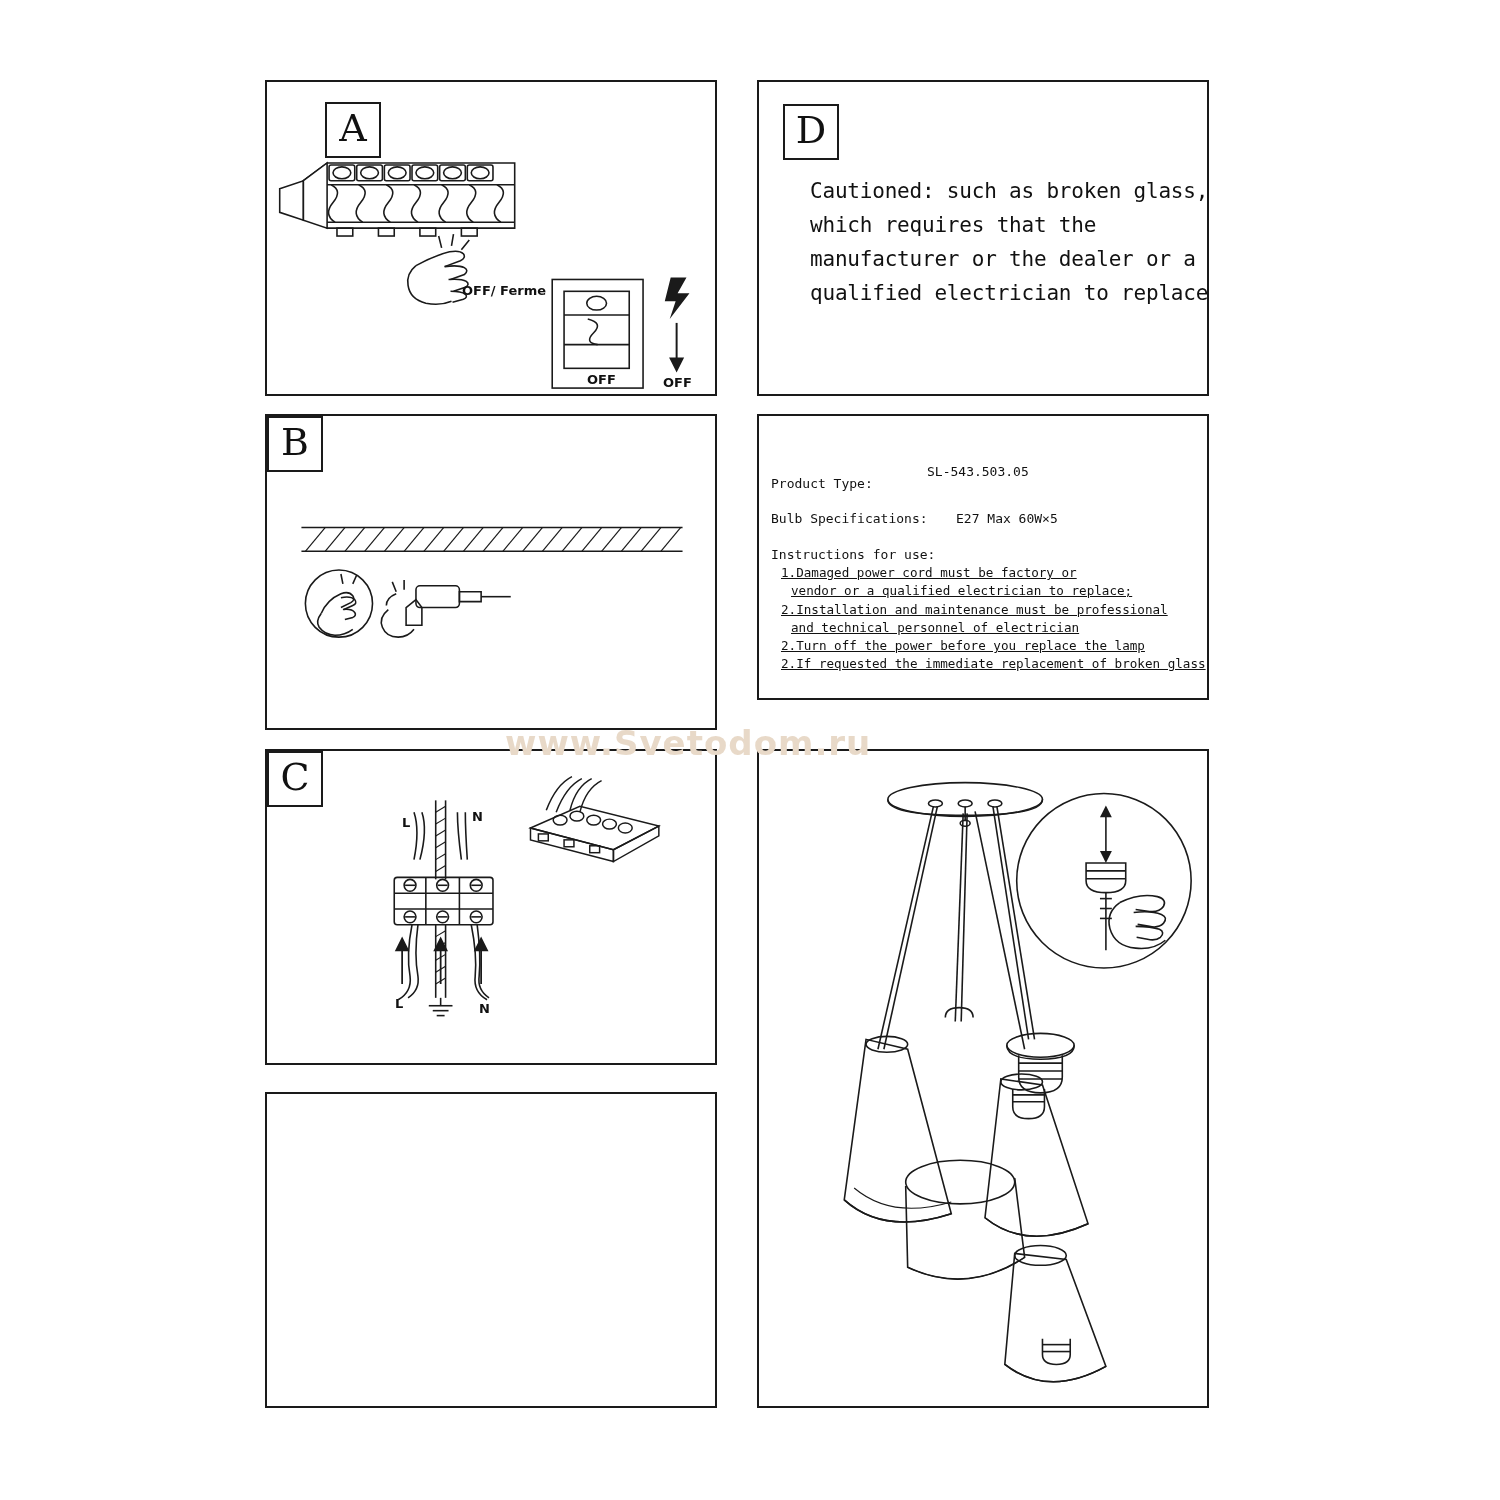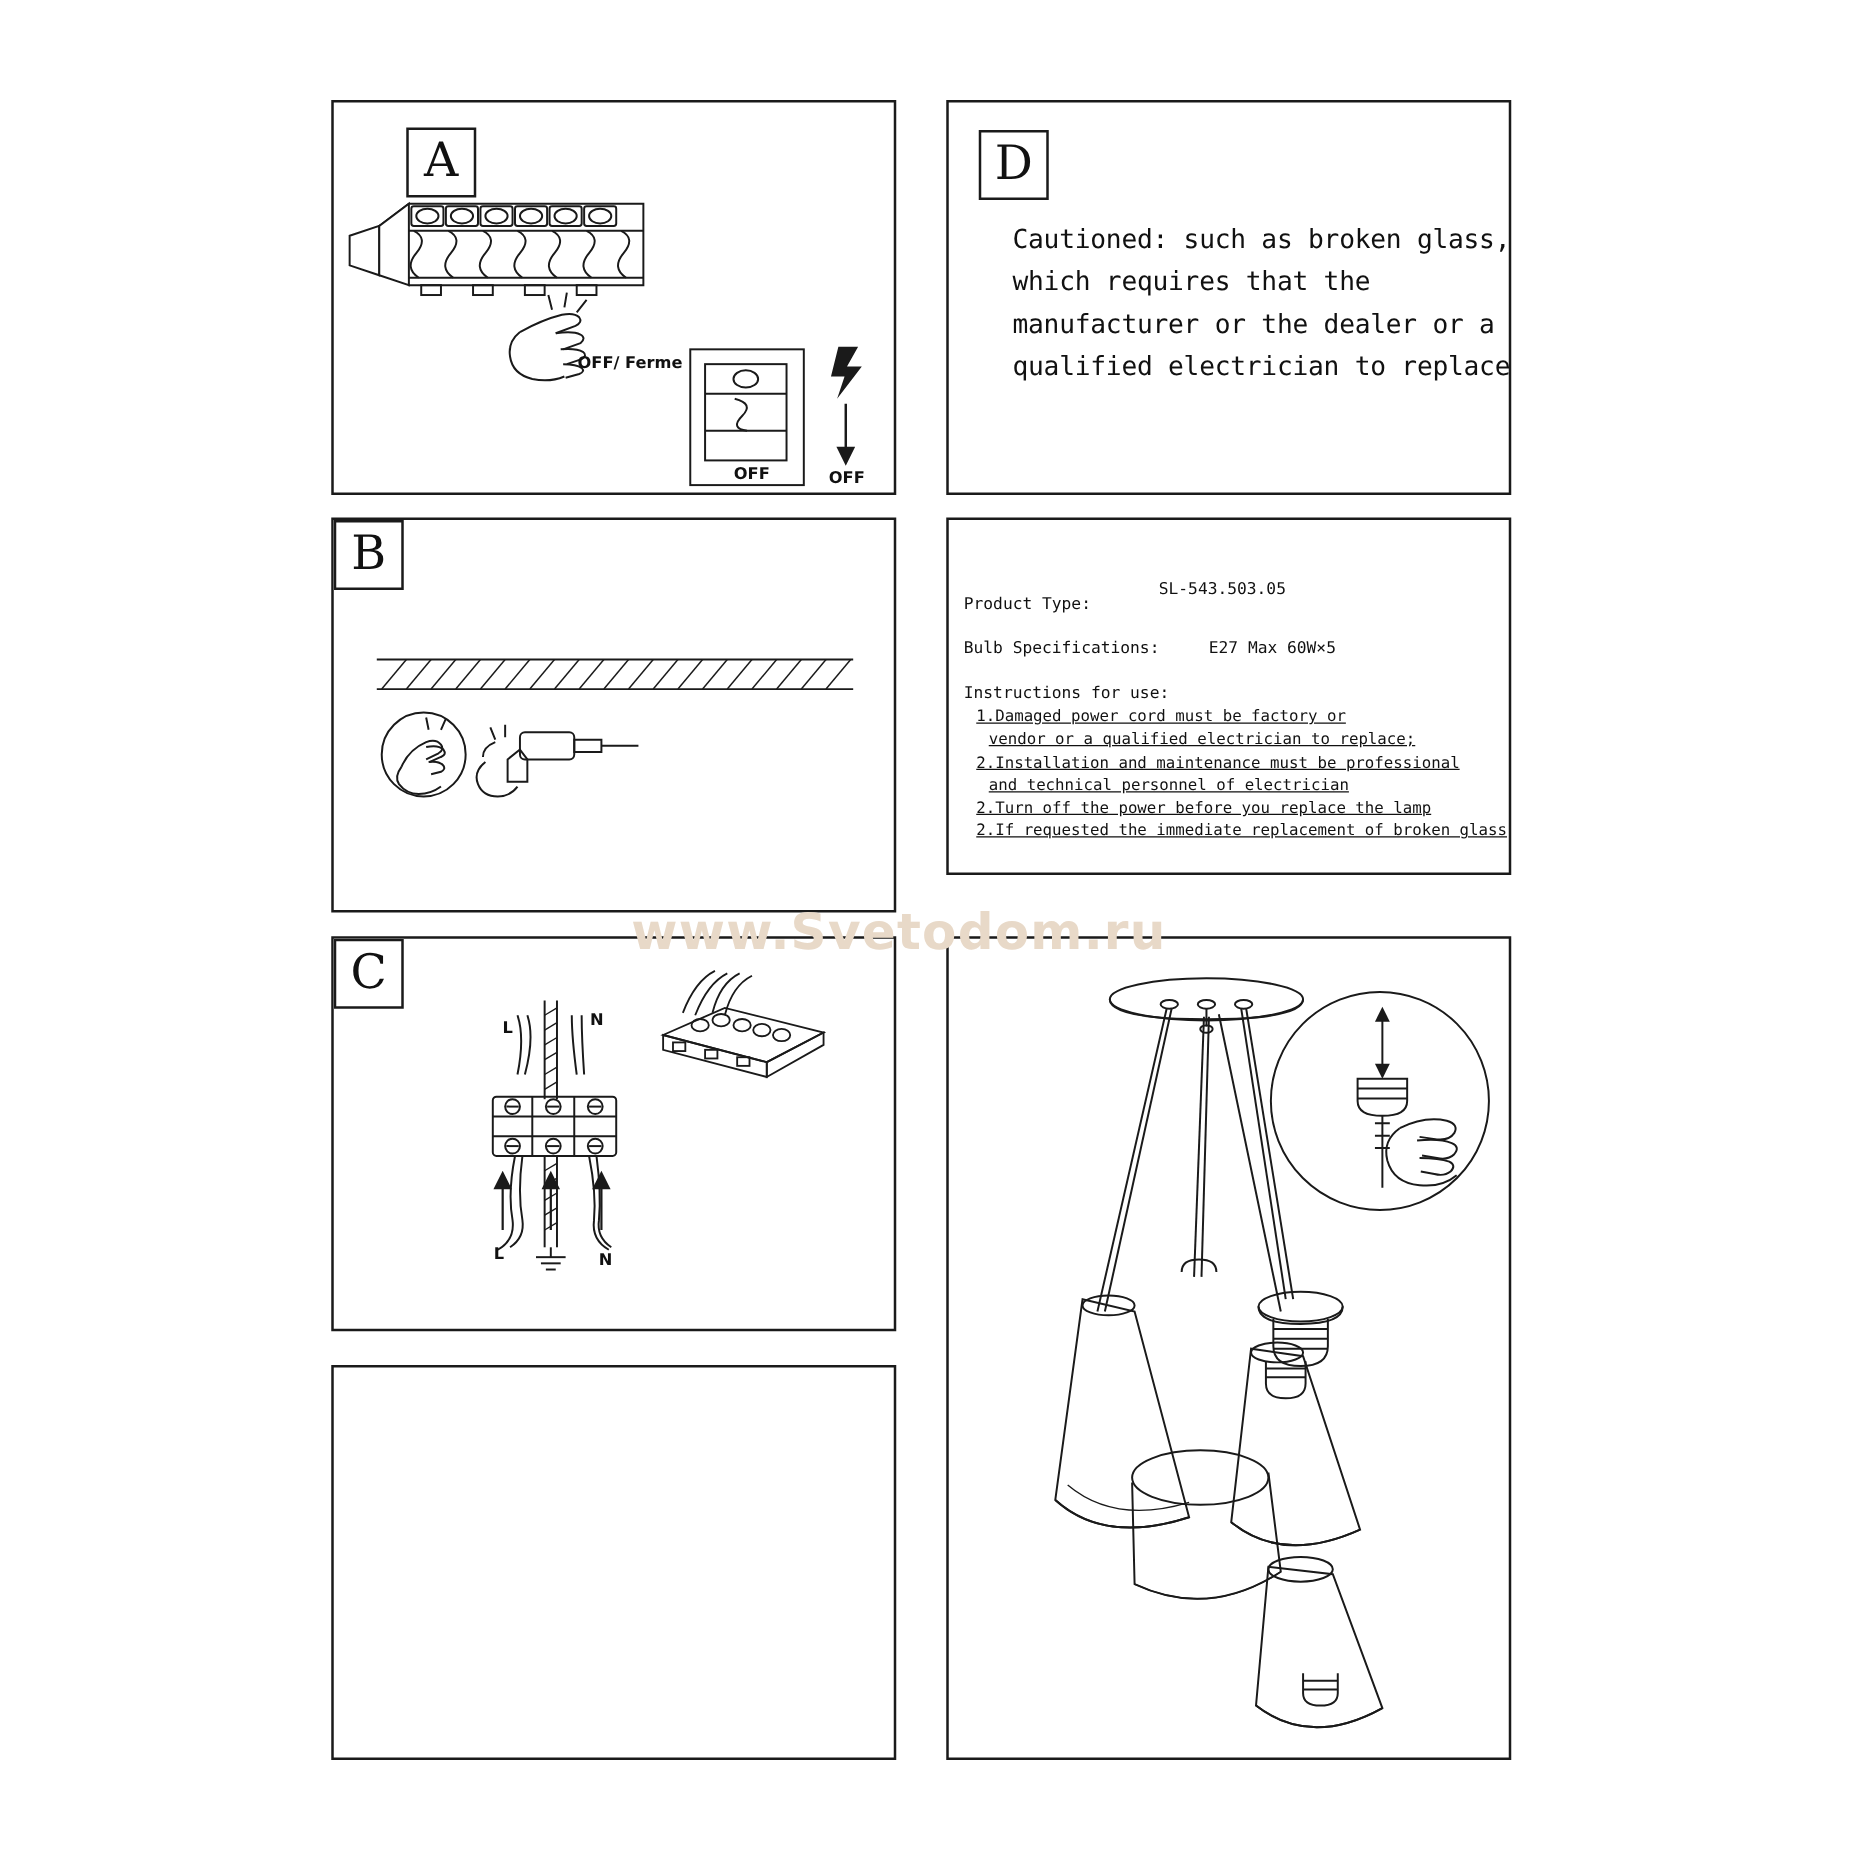--- a/index.html
+++ b/index.html
@@ -79,41 +79,41 @@
   .spec-row {
     position: absolute;
     font-family: "DejaVu Sans Mono", monospace;
     font-size: 13px;
     white-space: nowrap;
     color: #111;
   }
   #spec-type-label  { left: 12px; top: 60px; }
   #spec-type-value  { left: 168px; top: 48px; }
   #spec-bulb-label  { left: 12px; top: 95px; }
-  #spec-bulb-value  { left: 208px; top: 95px; }
+  #spec-bulb-value  { left: 197px; top: 95px; }
   #instr-title      { left: 12px; top: 131px; }
   .instr-list {
     position: absolute;
     left: 22px; top: 148px;
     width: 425px;
     font-family: "DejaVu Sans Mono", monospace;
     font-size: 12.6px;
     line-height: 1.45;
     color: #111;
     text-decoration: underline;
   }
   .instr-list div { white-space: nowrap; }
   .instr-cont { padding-left: 10px; }
 
   
   .watermark {
     position: absolute;
     left: 505px; top: 723px;
     font-family: "DejaVu Sans", sans-serif;
-    font-size: 40px;
+    font-size: 34px;
     font-weight: bold;
     color: #e8d9c8;
     letter-spacing: 1px;
     z-index: 40;
     pointer-events: none;
   }
 </style>
 </head>
 <body>
 

